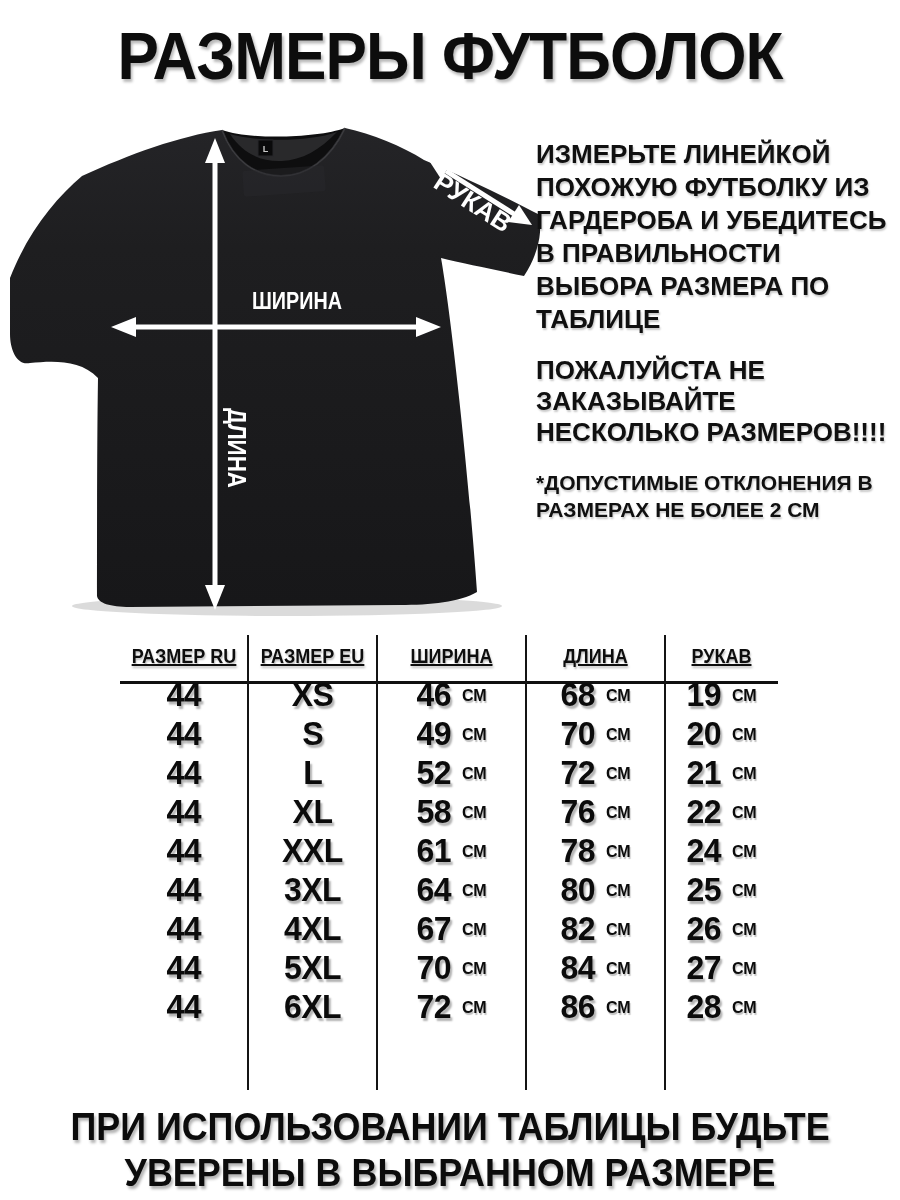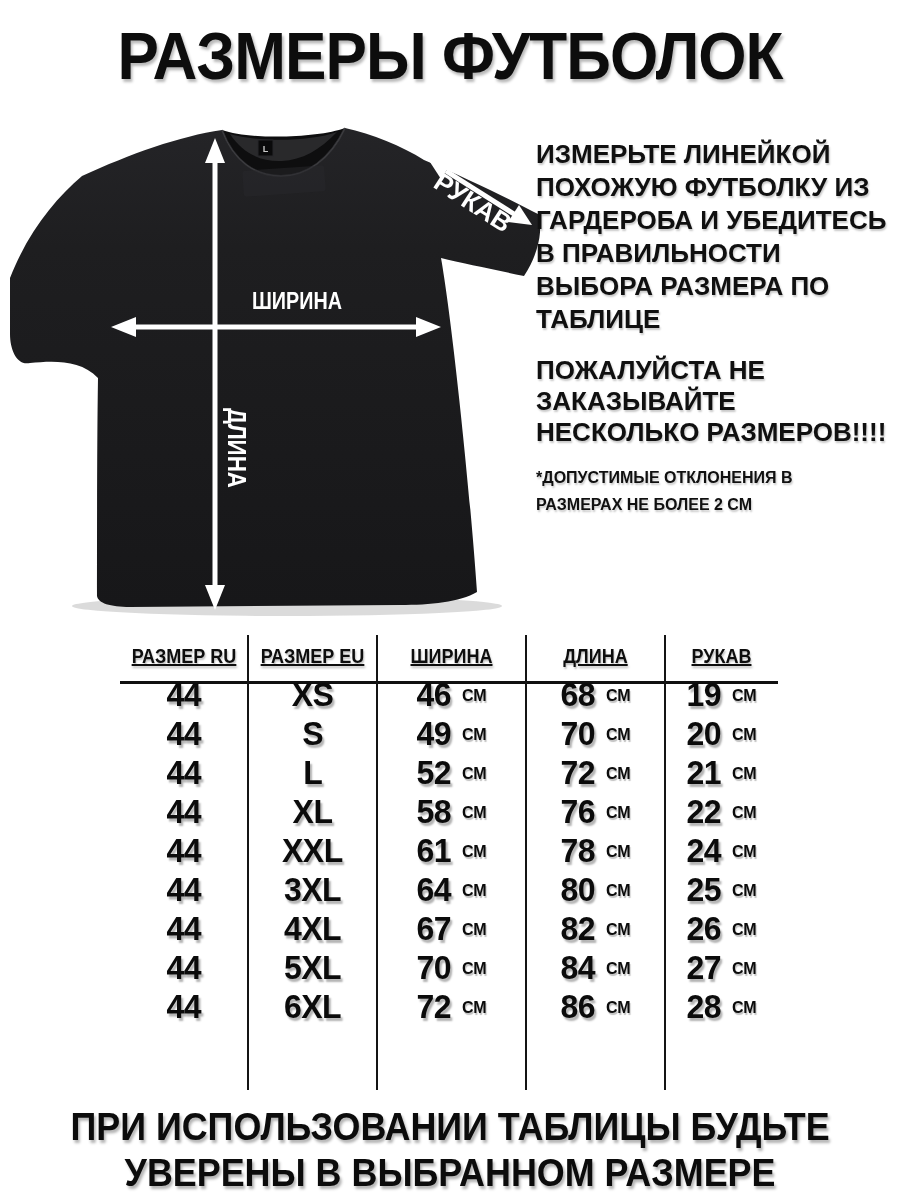--- a/index.html
+++ b/index.html
@@ -19,21 +19,21 @@
   .photo { position:absolute; left:0; top:110px; width:540px; height:510px; }
   .photo svg { display:block; width:540px; height:510px; font-family:"Liberation Sans", sans-serif; }
 
   .instr {
     position:absolute; left:536px; width:356px; font-weight:700;
     white-space:pre-line; color:#101010;
     text-shadow:1px 2px 2px rgba(0,0,0,0.22);
   }
   .instr.measure   { top:112px; font-size:26px; line-height:33px; }
   .instr.warning   { top:329px; font-size:26px; line-height:31px; }
-  .instr.tolerance { top:448px; font-size:16px; line-height:27px; }
+  .instr.tolerance { top:448px; font-size:21px; line-height:27px; }
 
   .size-table { position:absolute; left:120px; top:635px; width:658px; height:455px; }
   .thead {
     display:grid; grid-template-columns:128px 129px 149px 139px 113px;
     height:43px; align-items:center;text-decoration:underline;
   }
   .th {
     text-align:center; font-weight:700; font-size:20px; letter-spacing:0;
     transform:scaleX(0.9); transform-origin:center;
     text-shadow:1px 2px 2px rgba(0,0,0,0.25); white-space:nowrap;

